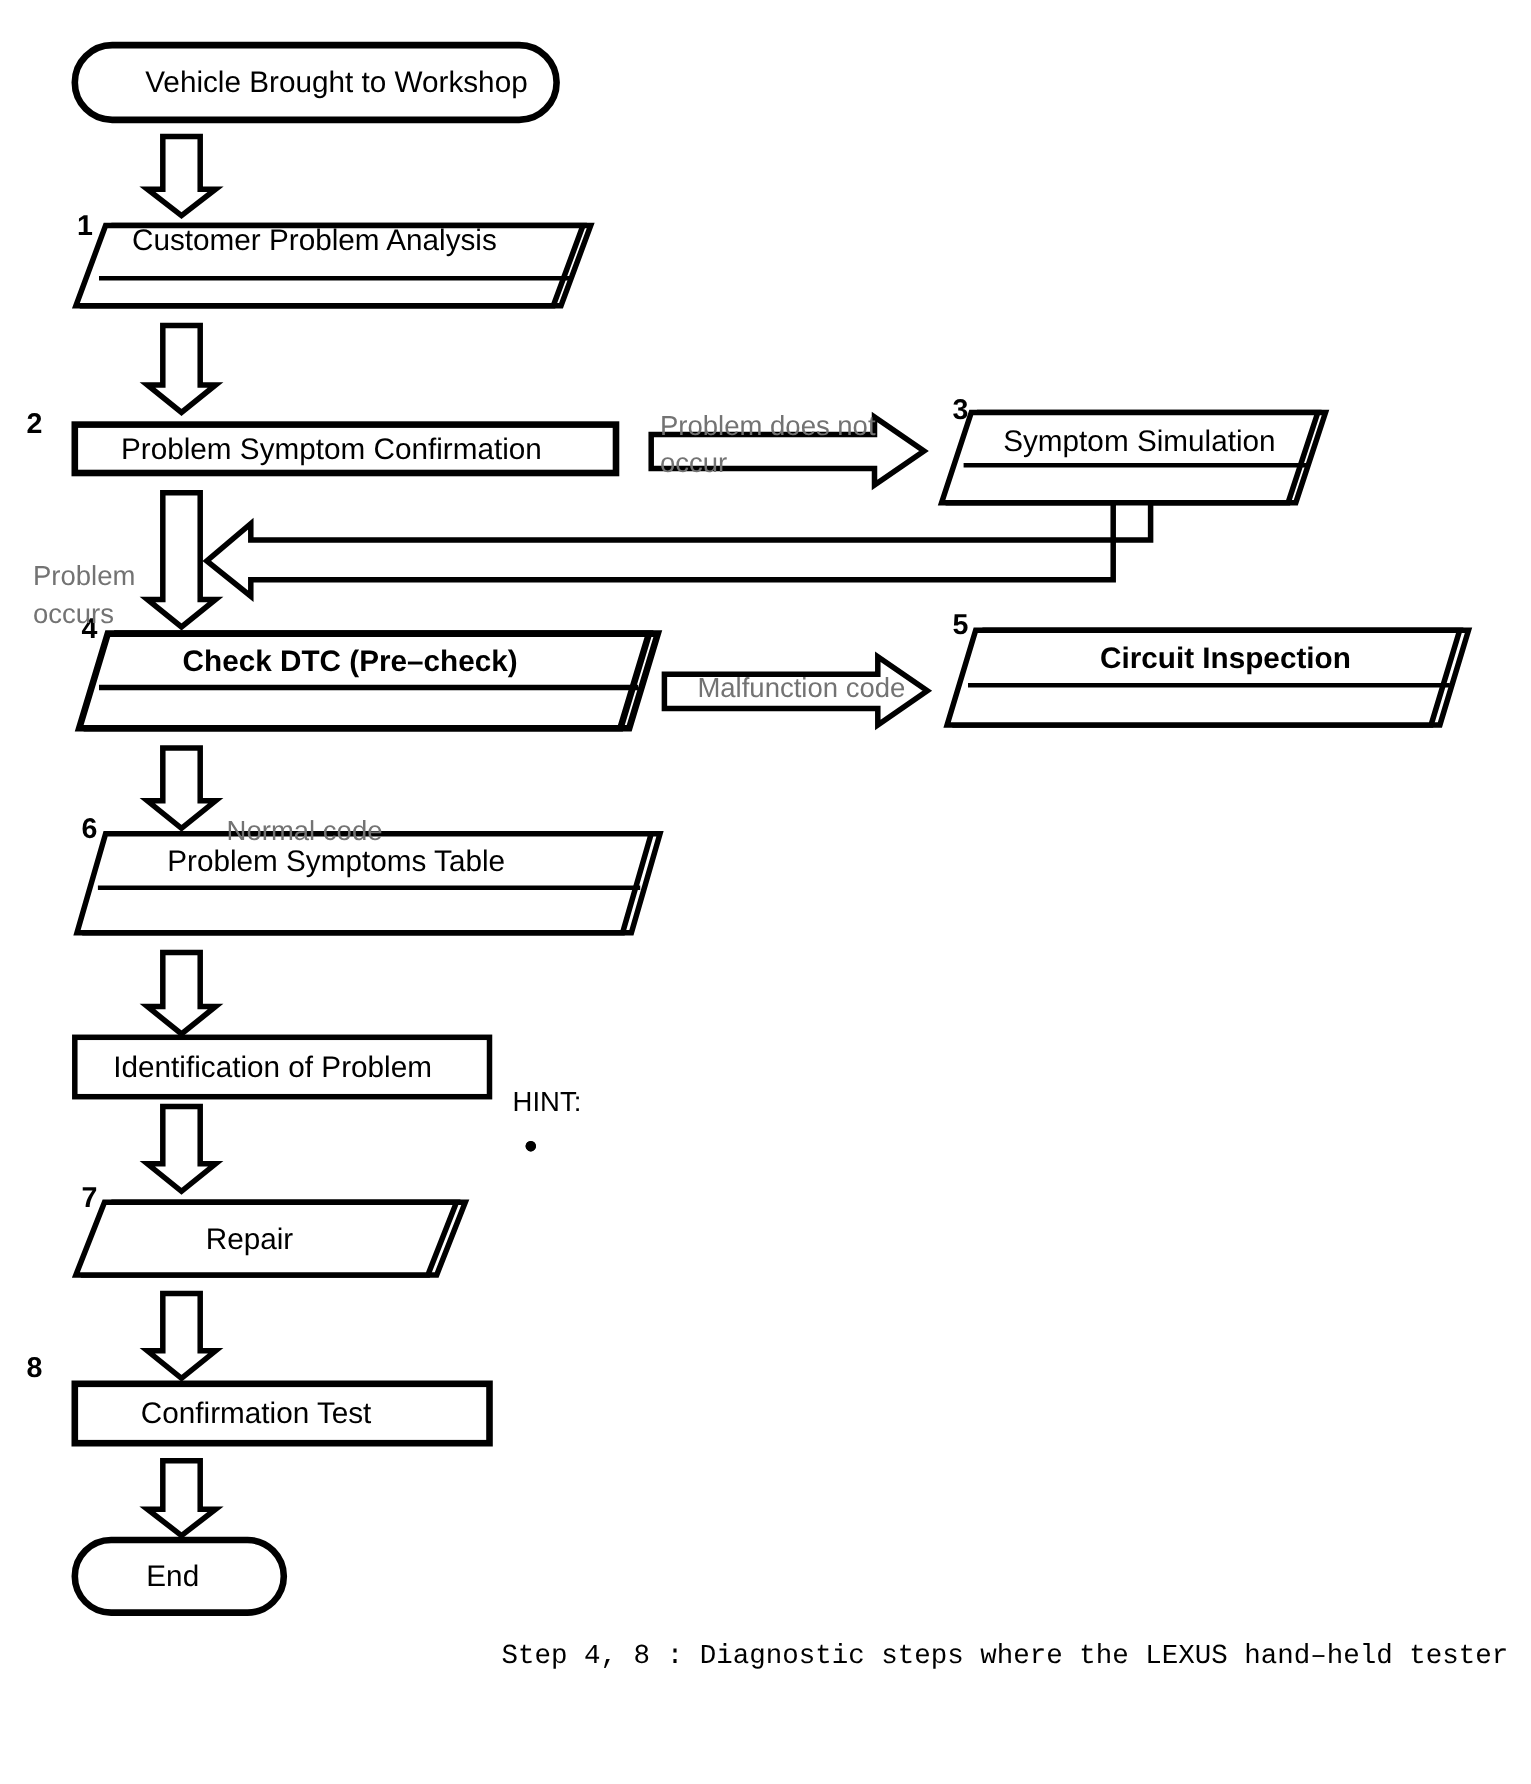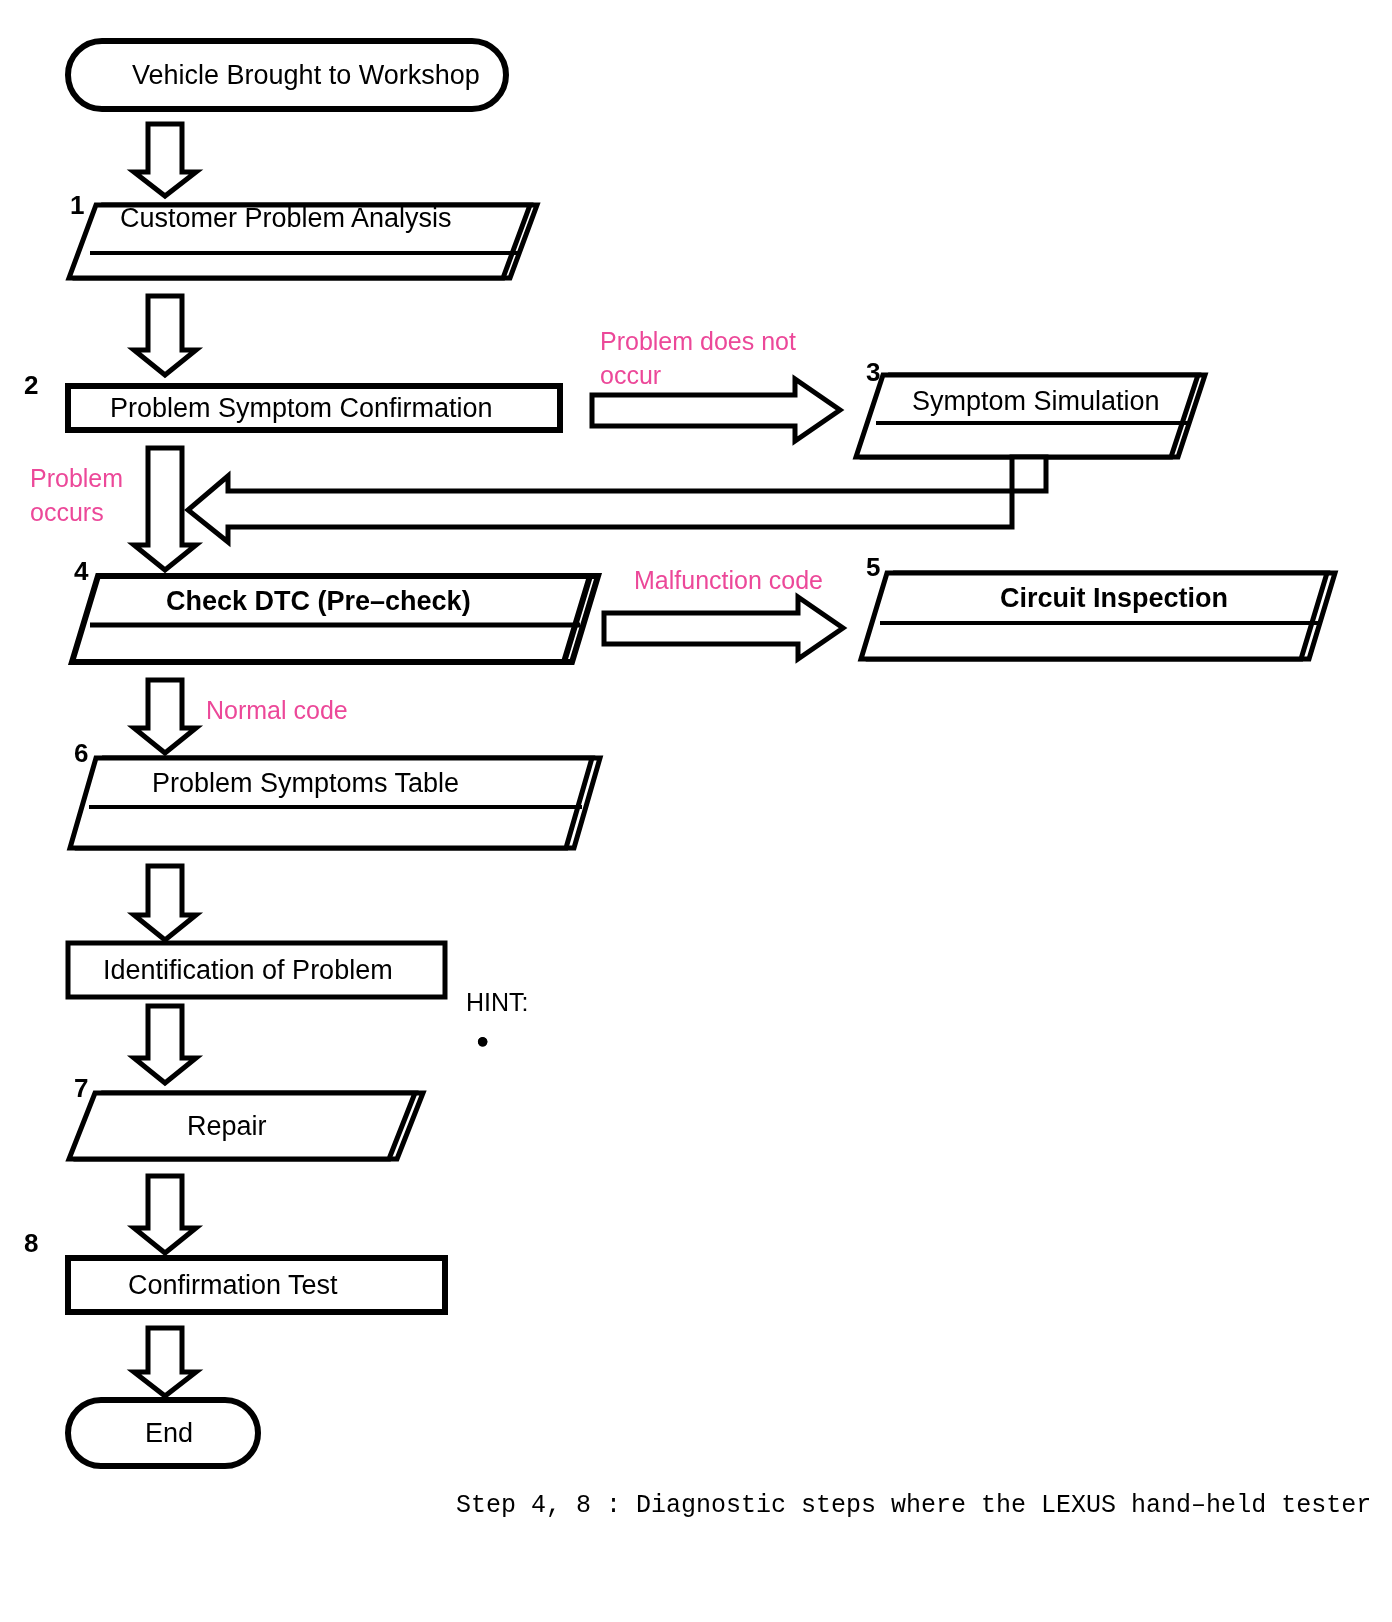--- a/index.html
+++ b/index.html
@@ -34,21 +34,22 @@
   }
   .lbl-start { font-size: 27px; }
   .lbl-node  { font-size: 27px; }
   .lbl-bold  { font-size: 27px; font-weight: bold; }
   .step-num  { font-size: 26px; font-weight: bold; }
   .edge-label {
     position: absolute;
     font-size: 25px;
     line-height: 1.35;
     white-space: pre-line;
-    color: #ec4899;
+    color: #737373;
+    margin-top: 46px;
   }
   .hint-block {
     position: absolute;
     left: 466px;
     top: 985px;
     width: 880px;
     font-size: 25px;
     line-height: 1.42;
     color: #000;
   }
@@ -178,21 +179,21 @@
   <div class="node-label lbl-node" style="left:152px; top:770px;">Problem Symptoms Table</div>
 
   <div class="node-label lbl-node" style="left:103px; top:957px;">Identification of Problem</div>
 
   <div class="step-num" style="position:absolute; left:74px; top:1073px;">7</div>
   <div class="node-label lbl-node" style="left:187px; top:1113px;">Repair</div>
 
   <div class="step-num" style="position:absolute; left:24px; top:1228px;">8</div>
   <div class="node-label lbl-node" style="left:128px; top:1272px;">Confirmation Test</div>
 
-  <div class="node-label lbl-node" style="left:133px; top:1420px;margin-left:12px;">End</div>
+  <div class="node-label lbl-node" style="left:133px; top:1420px;">End</div>
 
   <div class="edge-label" style="left:600px; top:325px;">Problem  does  not
 occur</div>
 
   <div class="edge-label" style="left:30px; top:462px;">Problem
 occurs</div>
 
   <div class="edge-label" style="left:634px; top:564px;">Malfunction code</div>
 
   <div class="edge-label" style="left:206px; top:694px;">Normal code</div>

